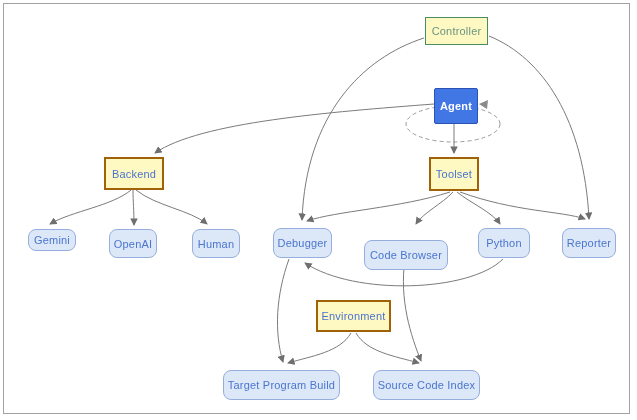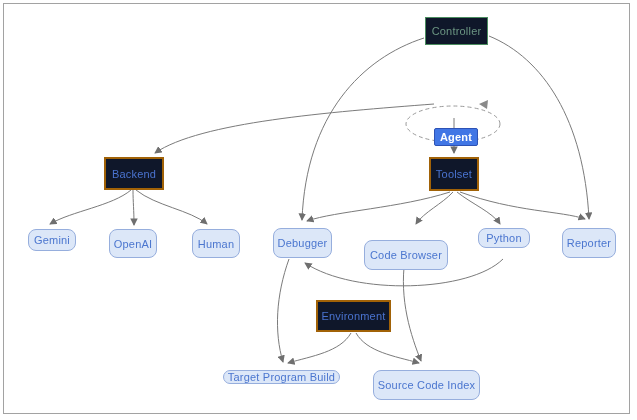--- a/index.html
+++ b/index.html
@@ -5,21 +5,21 @@
   html,body{margin:0;padding:0;background:#ffffff;}
   .stage{position:relative;width:637px;height:420px;background:#ffffff;
          font-family:"Liberation Sans","DejaVu Sans",sans-serif;overflow:hidden;}
   .frame{position:absolute;left:3px;top:3px;width:627px;height:411px;
          border:1.5px solid #a2a2a2;background:#ffffff;box-sizing:border-box;}
   svg.edges{position:absolute;left:0;top:0;width:637px;height:420px;}
   .edge{fill:none;stroke:#7b7b7b;stroke-width:1;}
   .edge.dashed{stroke:#9a9a9a;stroke-dasharray:4 3;}
   .node{position:absolute;display:flex;align-items:center;justify-content:center;
         box-sizing:border-box;font-size:11px;letter-spacing:.2px;white-space:nowrap;
-        background:#0f172a;}
+        background:#fef9c3;}
   .type-outline-green{border:1.5px solid #4a8c5f;color:#6b9582;}
   .type-primary{background:#4176e5;border:1.5px solid #2d52b5;color:#ffffff;
                 font-weight:bold;border-radius:2px;}
   .type-outline-blue{border:2px solid #a16207;color:#4a73cf;}
   .type-leaf{background:#dce7f8;border:1.5px solid #96aedd;color:#4b76cf;
              border-radius:8px;}
 </style>
 </head>
 <body>
 
@@ -52,38 +52,38 @@
 
     <path class="edge" marker-end="url(#arrow)" d="M 503 259 C 470 292, 355 296, 305 263"></path>
     <path class="edge" marker-end="url(#arrow)" d="M 289 259 C 276 295, 274 332, 283 362"></path>
     <path class="edge" marker-end="url(#arrow)" d="M 405 259 C 399 300, 411 336, 421 361"></path>
     <path class="edge" marker-end="url(#arrow)" d="M 351 333 C 340 352, 312 356, 288 363"></path>
     <path class="edge" marker-end="url(#arrow)" d="M 356 333 C 367 352, 394 356, 419 363"></path>
   </svg>
 
   <div class="node type-outline-green" style="left:425px;top:17px;width:63px;height:28px;">Controller</div>
 
-  <div class="node type-primary" style="left:434px;top:88px;width:44px;height:18px;margin-top:40px;">Agent</div>
+  <div class="node type-primary" style="left:434px;top:88px;width:44px;height:36px;">Agent</div>
 
   <div class="node type-outline-blue" style="left:104px;top:157px;width:60px;height:33px;">Backend</div>
 
   <div class="node type-outline-blue" style="left:429px;top:157px;width:50px;height:34px;">Toolset</div>
 
   <div class="node type-leaf" style="left:28px;top:229px;width:48px;height:22px;">Gemini</div>
 
   <div class="node type-leaf" style="left:109px;top:229px;width:48px;height:29px;">OpenAI</div>
 
   <div class="node type-leaf" style="left:192px;top:229px;width:48px;height:29px;">Human</div>
 
   <div class="node type-leaf" style="left:273px;top:228px;width:59px;height:30px;">Debugger</div>
 
   <div class="node type-leaf" style="left:364px;top:228px;width:84px;height:30px;margin-top:12px;">Code Browser</div>
 
-  <div class="node type-leaf" style="left:478px;top:228px;width:52px;height:20px;">Python</div>
+  <div class="node type-leaf" style="left:478px;top:228px;width:52px;height:30px;">Python</div>
 
   <div class="node type-leaf" style="left:562px;top:228px;width:54px;height:30px;">Reporter</div>
 
   <div class="node type-outline-blue" style="left:316px;top:300px;width:75px;height:32px;">Environment</div>
 
-  <div class="node type-leaf" style="left:223px;top:370px;width:117px;height:14px;">Target Program Build</div>
+  <div class="node type-leaf" style="left:223px;top:370px;width:117px;height:30px;">Target Program Build</div>
 
   <div class="node type-leaf" style="left:373px;top:370px;width:107px;height:30px;">Source Code Index</div>
 </div>
 
 </body></html>

